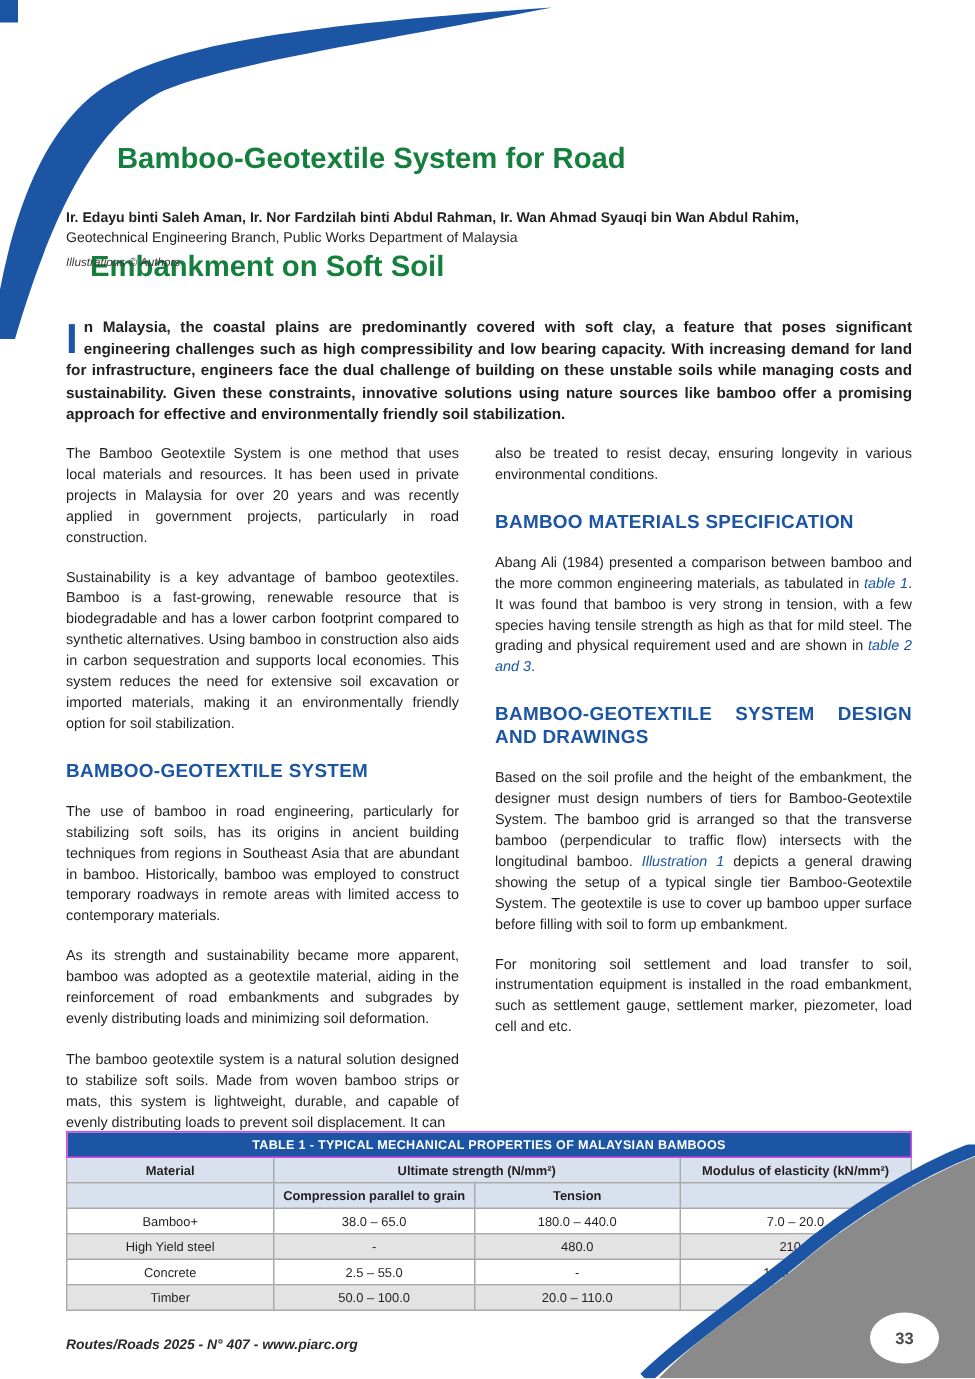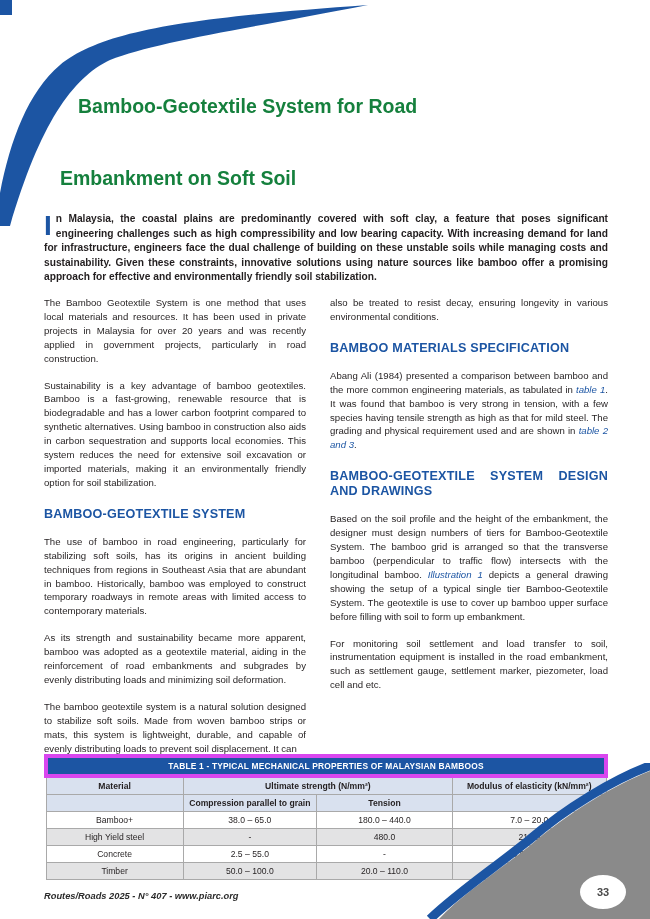--- a/index.html
+++ b/index.html
@@ -41,21 +41,21 @@
   .col p { margin:0 0 13px 0; }
   .col h2 { color:#1c55a3; font-size:12.6px; line-height:15px; letter-spacing:.2px;
             margin:17px 0 13px 0; font-weight:bold; }
   .ref { color:#1c55a3; font-style:italic; }
 
   
   .table-wrap { position:absolute; left:44px; top:754px; width:564px; z-index:1; }
   table { width:100%; border-collapse:collapse; font-size:8.6px; table-layout:fixed; }
   td, th { border:1px solid #a9a9a9; text-align:center; padding:3px 2px; height:10px; }
   .tbar th { background:#1c55a3; color:#ffffff; font-weight:bold; font-size:8.4px;
-             letter-spacing:.2px; border:4px solid #d946ef; padding:3px 2px; }
+             letter-spacing:.2px; border:1px solid #d946ef; padding:3px 2px; }
   .thead-row th { background:#d9e1ef; font-weight:bold; }
   tr.row-even td { background:#ffffff; }
   tr.row-odd  td { background:#e3e3e4; }
 
   
   .footer-line { position:absolute; left:44px; top:891px; font-size:9.3px; font-weight:bold;
                  font-style:italic; color:#2b2b2b; z-index:2; }
 </style>
 </head>
 <body>
@@ -72,20 +72,25 @@
              C 72,78 40,124 10,226
              L 0,226 Z" fill="#1c55a3"></path>
   </svg>
 
 
   <div class="title-block">
     <div class="title-line1">Bamboo-Geotextile System for Road</div>
     <div class="title-line2">Embankment on Soft Soil</div>
   </div>
 
+  <div class="authors-block">
+    <div class="authors-line">Ir. Edayu binti Saleh Aman, Ir. Nor Fardzilah binti Abdul Rahman, Ir. Wan Ahmad Syauqi bin Wan Abdul Rahim,</div>
+    <div class="affiliation">Geotechnical Engineering Branch, Public Works Department of Malaysia</div>
+    <div class="credits">Illustrations © Authors</div>
+  </div>
 
   <p class="intro">
     <span class="dropcap">I</span><span>n Malaysia, the coastal plains are predominantly covered with soft clay, a feature that poses significant engineering challenges such as high compressibility and low bearing capacity. With increasing demand for land for infrastructure, engineers face the dual challenge of building on these unstable soils while managing costs and sustainability. Given these constraints, innovative solutions using nature sources like bamboo offer a promising approach for effective and environmentally friendly soil stabilization.</span>
   </p>
 
   <div class="columns">
     <div class="col col-left">
       <p>The Bamboo Geotextile System is one method that uses local materials and resources. It has been used in private projects in Malaysia for over 20 years and was recently applied in government projects, particularly in road construction.</p>
       <p>Sustainability is a key advantage of bamboo geotextiles. Bamboo is a fast-growing, renewable resource that is biodegradable and has a lower carbon footprint compared to synthetic alternatives. Using bamboo in construction also aids in carbon sequestration and supports local economies. This system reduces the need for extensive soil excavation or imported materials, making it an environmentally friendly option for soil stabilization.</p>
       <h2>BAMBOO-GEOTEXTILE SYSTEM</h2>

